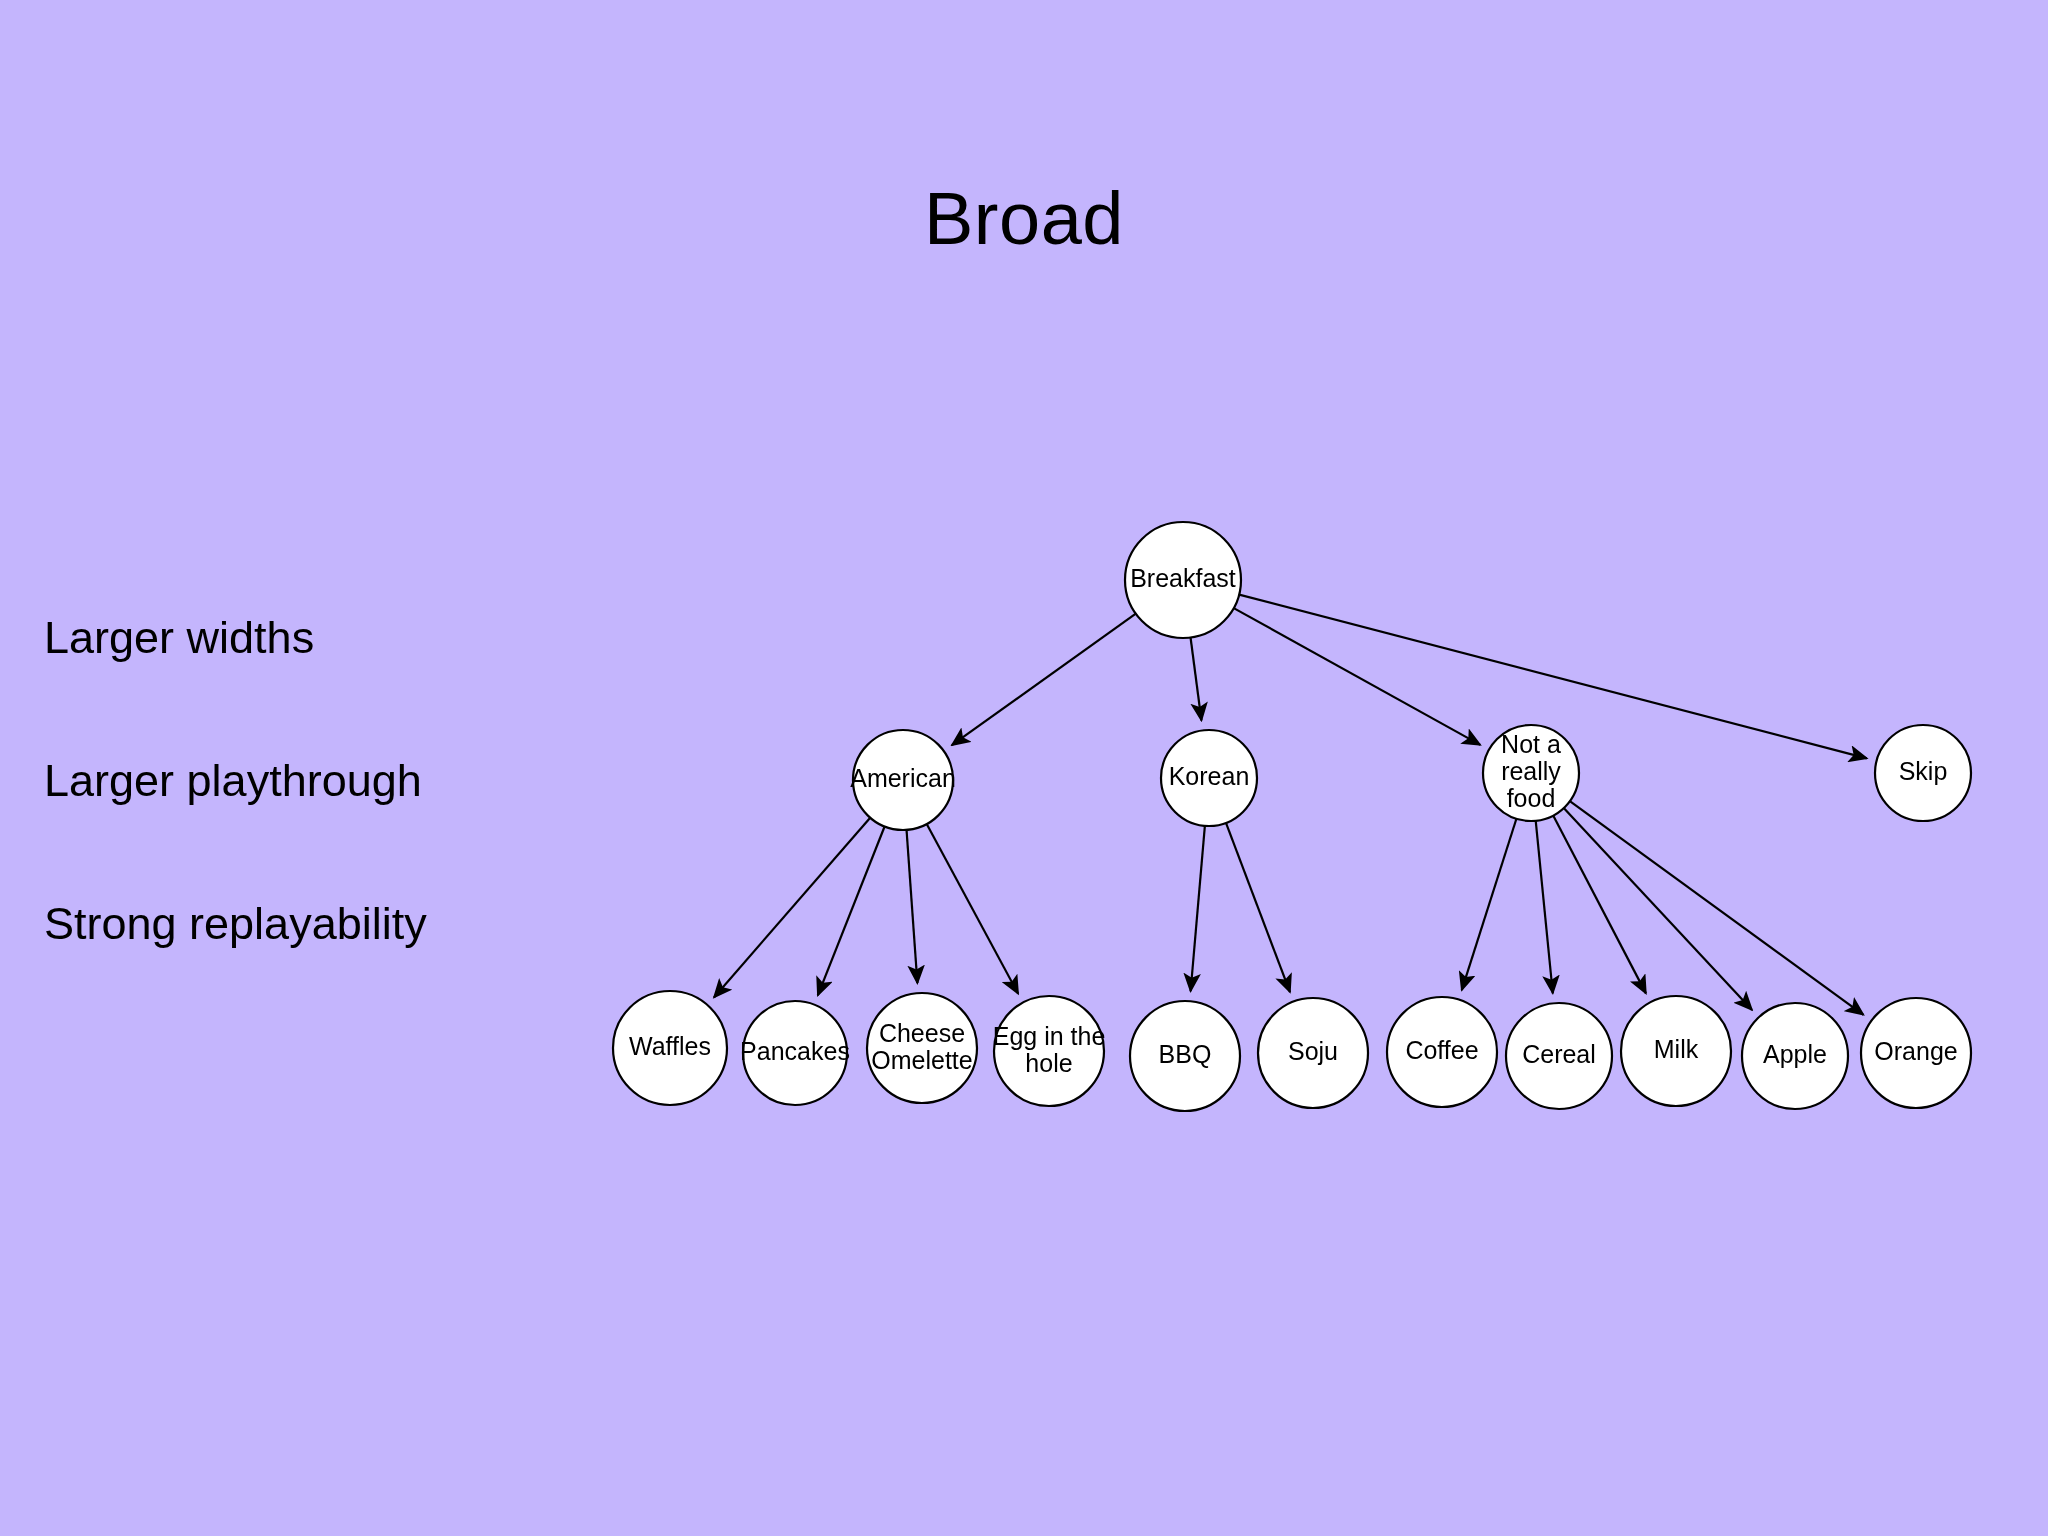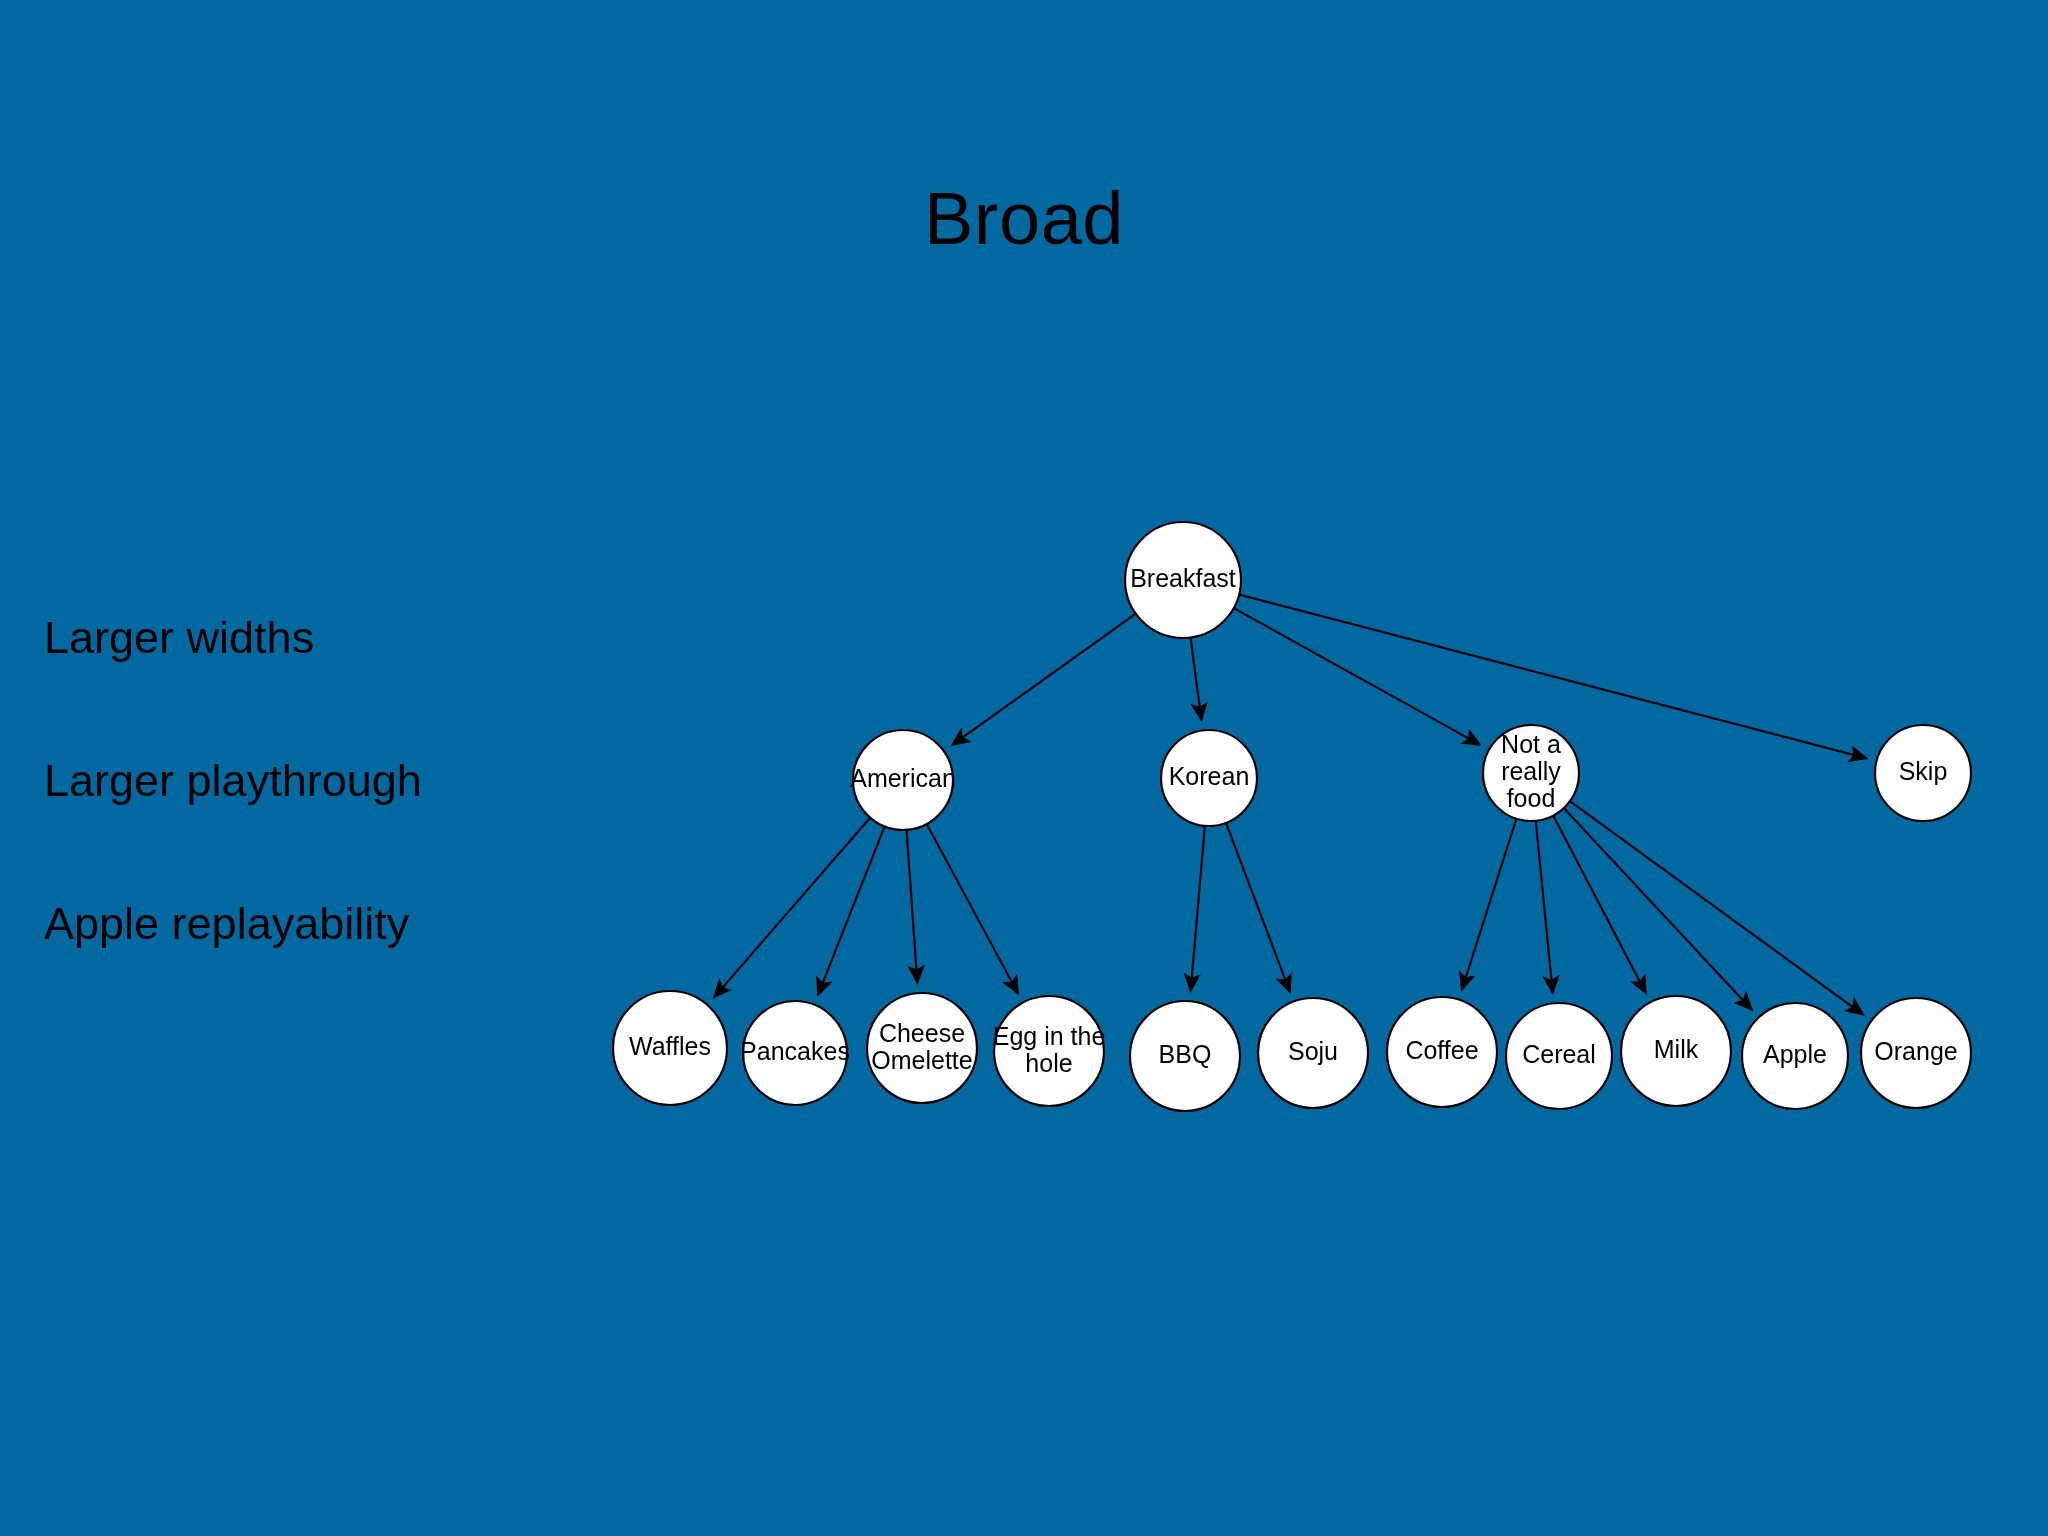--- a/index.html
+++ b/index.html
@@ -4,21 +4,21 @@
 <style>
   html, body {
     margin: 0;
     padding: 0;
     background: #ffffff;
   }
   #slide {
     position: relative;
     width: 2048px;
     height: 1536px;
-    background: #0369a1;
+    background: #c4b5fd;
     overflow: hidden;
     font-family: "Liberation Sans", sans-serif;
   }
   #slide-title {
     position: absolute;
     left: 0;
     top: 178px;
     width: 2048px;
     text-align: center;
     font-size: 74px;
@@ -69,21 +69,21 @@
 </head>
 <body>
 
 <div id="slide">
 
   <div id="slide-title">Broad</div>
 
   <div id="bullet-list">
     <div class="bullet-item">Larger widths</div>
     <div class="bullet-item">Larger playthrough</div>
-    <div class="bullet-item">Apple replayability</div>
+    <div class="bullet-item">Strong replayability</div>
   </div>
 
   <svg id="tree-svg" viewBox="0 0 2048 1536">
     <defs>
       <marker id="arrowhead" markerWidth="9" markerHeight="8" refX="8.2" refY="4" orient="auto" markerUnits="strokeWidth">
         <path d="M 0 0 L 9 4 L 0 8 L 2 4 Z" fill="#000000"></path>
       </marker>
     </defs>
     <g id="edge-layer">
         <line x1="1135.8034586700094" y1="613.7118152357076" x2="951.8240082724041" y2="745.1257083768542" class="edge-line" marker-end="url(#arrowhead)"></line>

